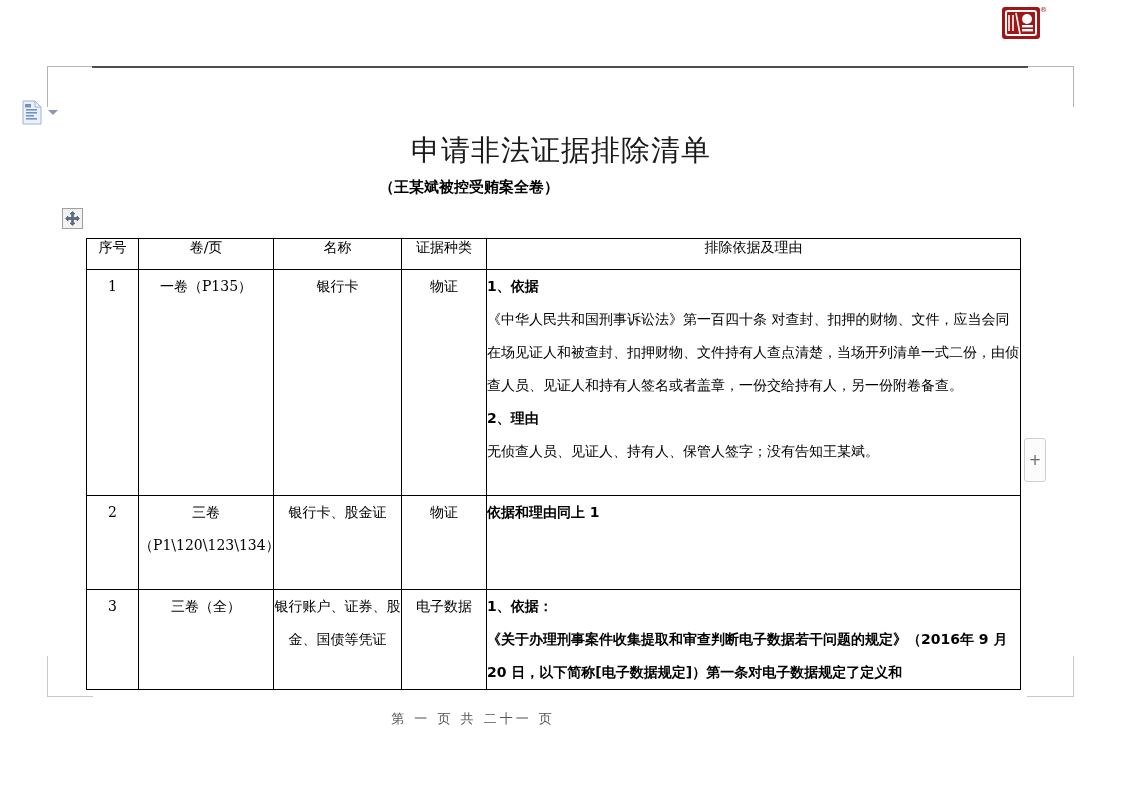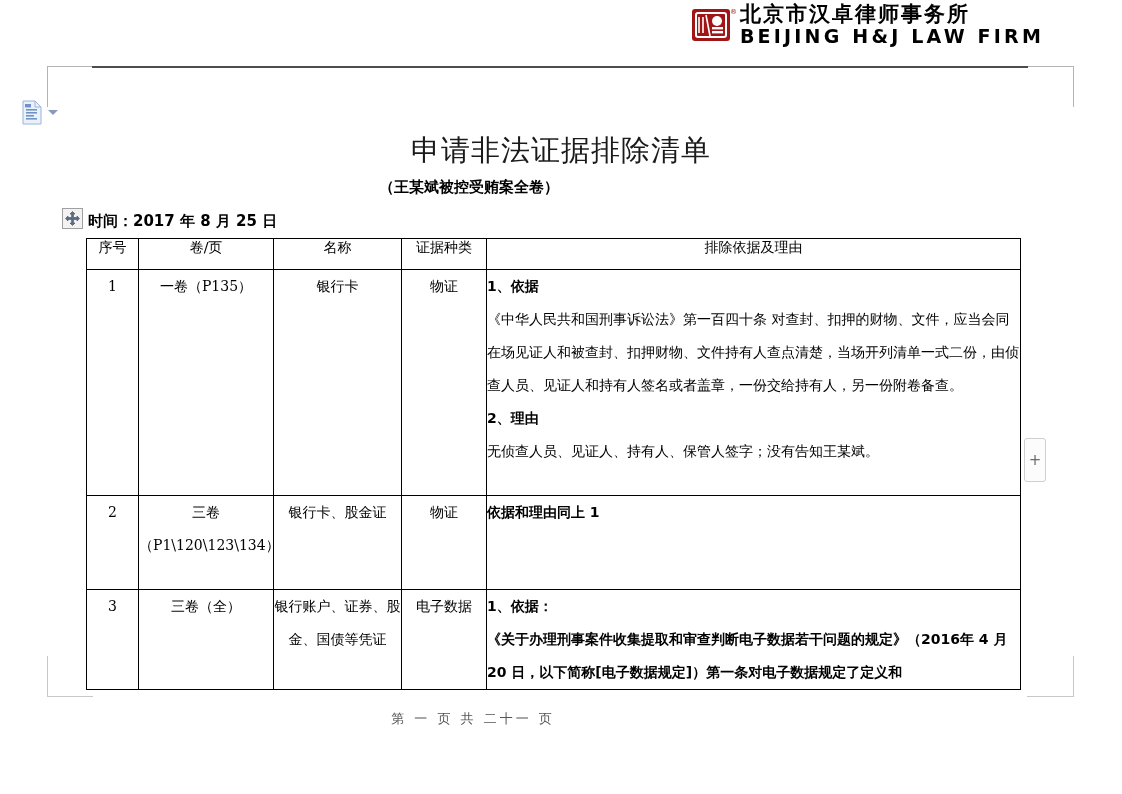--- a/index.html
+++ b/index.html
@@ -275,24 +275,20 @@
         <rect x="2" y="3" width="38" height="32" rx="3" fill="#a01515"></rect>
         <rect x="6" y="7" width="30" height="24" rx="2" fill="none" stroke="#ffffff" stroke-width="2"></rect>
         <path d="M9 11 L9 27 M13 11 L13 27" stroke="#ffffff" stroke-width="1.6"></path>
         <circle cx="27" cy="15" r="5" fill="#ffffff"></circle>
         <rect x="22" y="21" width="11" height="2.4" fill="#ffffff"></rect>
         <rect x="22" y="25" width="11" height="2.4" fill="#ffffff"></rect>
         <path d="M16 9 L20 30" stroke="#ffffff" stroke-width="1.6"></path>
       </svg>
       <span class="seal-tm">®</span>
     </div>
-    <div class="logo-text">
-      <div class="logo-cn">北京市汉卓律师事务所</div>
-      <div class="logo-en">BEIJING H&amp;J LAW FIRM</div>
-    </div>
   </div>
 </div>
 
 <div class="margin-guide mg-tl"></div>
 <div class="margin-guide mg-tr"></div>
 <div class="margin-guide mg-bl"></div>
 <div class="margin-guide mg-br"></div>
 <div class="top-rule"></div>
 
 <div class="smart-tag">
@@ -307,21 +303,20 @@
       <rect x="3" y="4" width="6" height="3.4" fill="#6f93c6"></rect>
     </svg>
   </span>
   <span class="caret"></span>
 </div>
 
 <div class="doc-title">申请非法证据排除清单</div>
 <div class="doc-subtitle">（王某斌被控受贿案全卷）</div>
 
 <div class="meta-row">
-  <div class="meta-right">时间：2017 年 8 月 25 日</div>
 </div>
 
 <div class="table-handle">
   <svg width="15" height="15" viewBox="0 0 15 15">
     <path d="M7.5 0.5 L10 3 H8.4 V6.6 H12 V5 L14.5 7.5 L12 10 V8.4 H8.4 V12 H10 L7.5 14.5 L5 12 H6.6 V8.4 H3 V10 L0.5 7.5 L3 5 V6.6 H6.6 V3 H5 Z" fill="#5f6f85" stroke="#3f4b5c" stroke-width="0.6"></path>
   </svg>
 </div>
 
 <div class="insert-btn">+</div>
 
@@ -364,19 +359,19 @@
           <span class="r-line r-bold">依据和理由同上 1</span>
         </td>
       </tr>
       <tr style="height: 96px;">
         <td class="cell-center">3</td>
         <td class="cell-center">三卷（全）</td>
         <td class="cell-center">银行账户、证券、股金、国债等凭证</td>
         <td class="cell-center">电子数据</td>
         <td class="cell-reason">
           <span class="r-line r-bold">1、依据：</span>
-          <span class="r-line r-bold">《关于办理刑事案件收集提取和审查判断电子数据若干问题的规定》（2016年 4 月 20 日，以下简称[电子数据规定]）第一条对电子数据规定了定义和</span>
+          <span class="r-line r-bold">《关于办理刑事案件收集提取和审查判断电子数据若干问题的规定》（2016年 9 月 20 日，以下简称[电子数据规定]）第一条对电子数据规定了定义和</span>
         </td>
       </tr>
     </tbody>
 </table>
 
 <div class="page-footer">第 一 页 共 二十一 页</div>
 
 </body></html>

